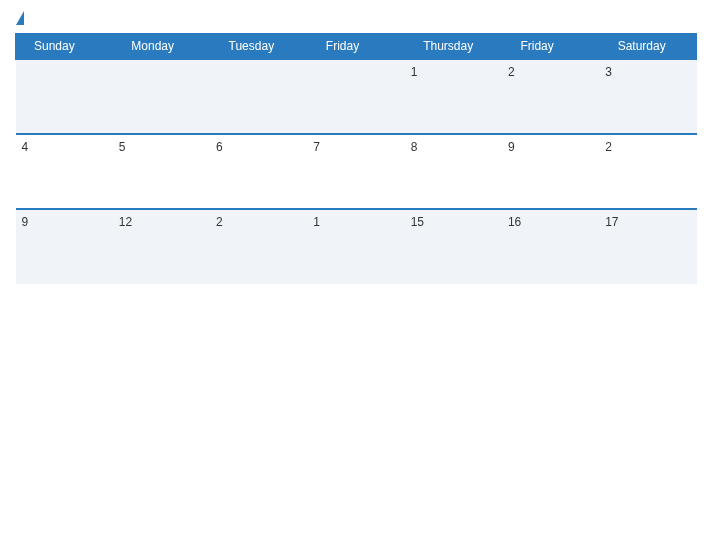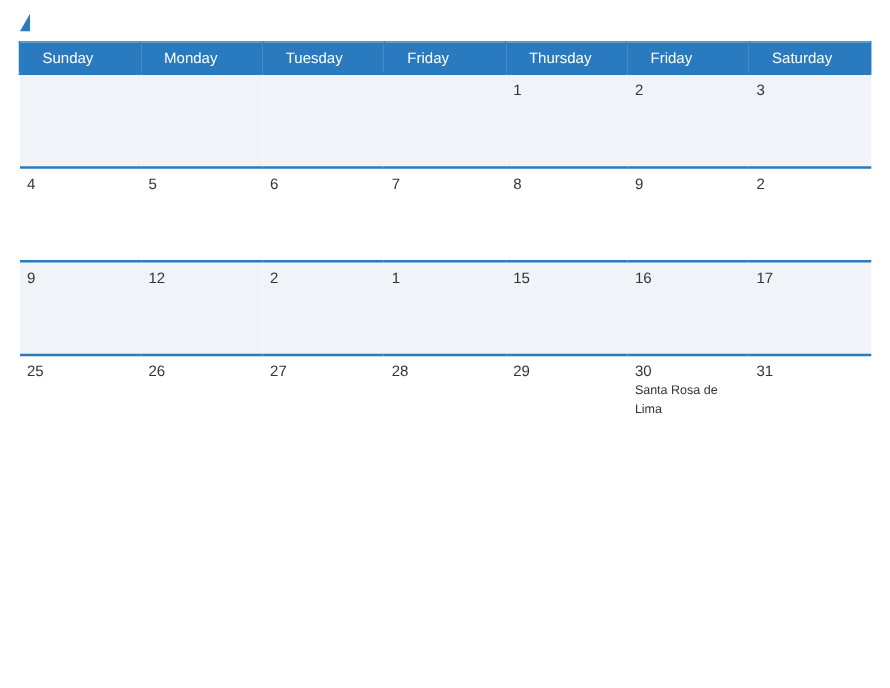--- a/index.html
+++ b/index.html
@@ -191,36 +191,15 @@
           <td>
             <span class="day-num">15</span>
           </td>
           <td>
             <span class="day-num">16</span>
           </td>
           <td>
             <span class="day-num">17</span>
           </td>
         </tr>
-        <tr>
-          <td>
-            <span class="day-num">25</span>
-          </td>
-          <td>
-            <span class="day-num">26</span>
-          </td>
-          <td>
-            <span class="day-num">27</span>
-          </td>
-          <td>
-            <span class="day-num">28</span>
-          </td>
-          <td>
-            <span class="day-num">29</span>
-          </td>
-          <td><span class="day-num">30</span><span class="event">Santa Rosa de Lima</span></td>
-          <td>
-            <span class="day-num">31</span>
-          </td>
-        </tr>
       </tbody>
   </table>
 </div>
 
 </body></html>

